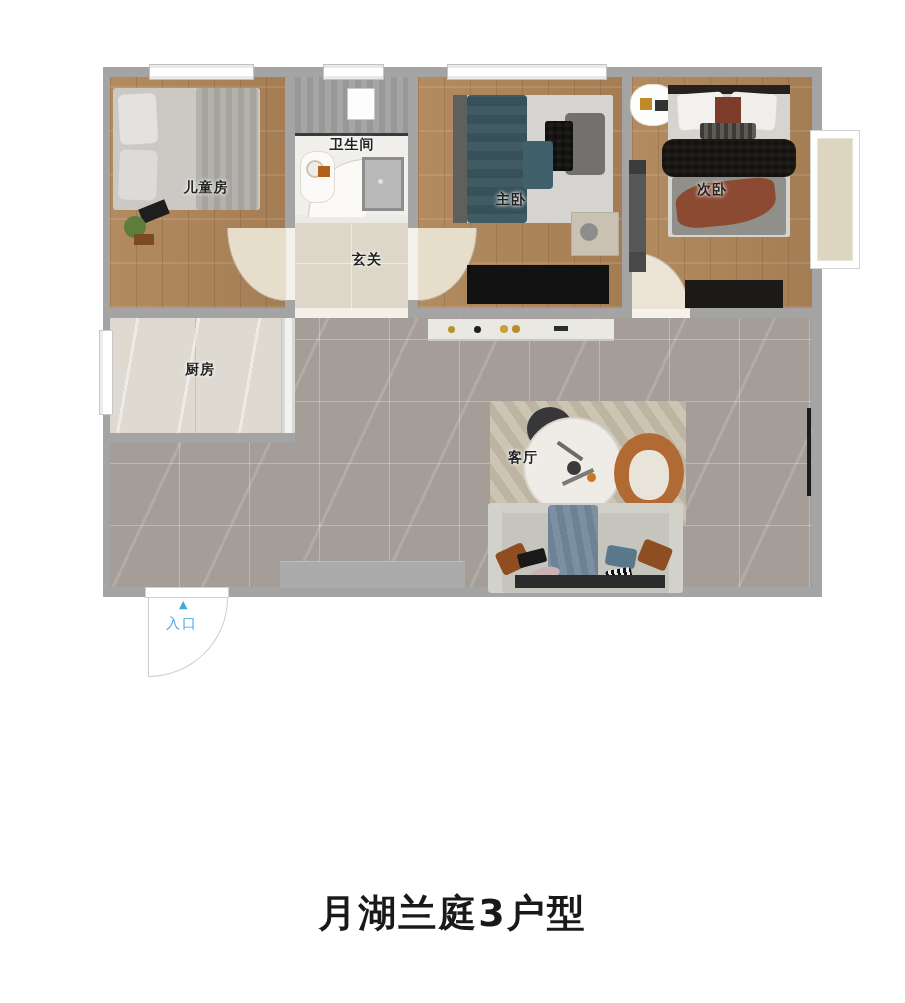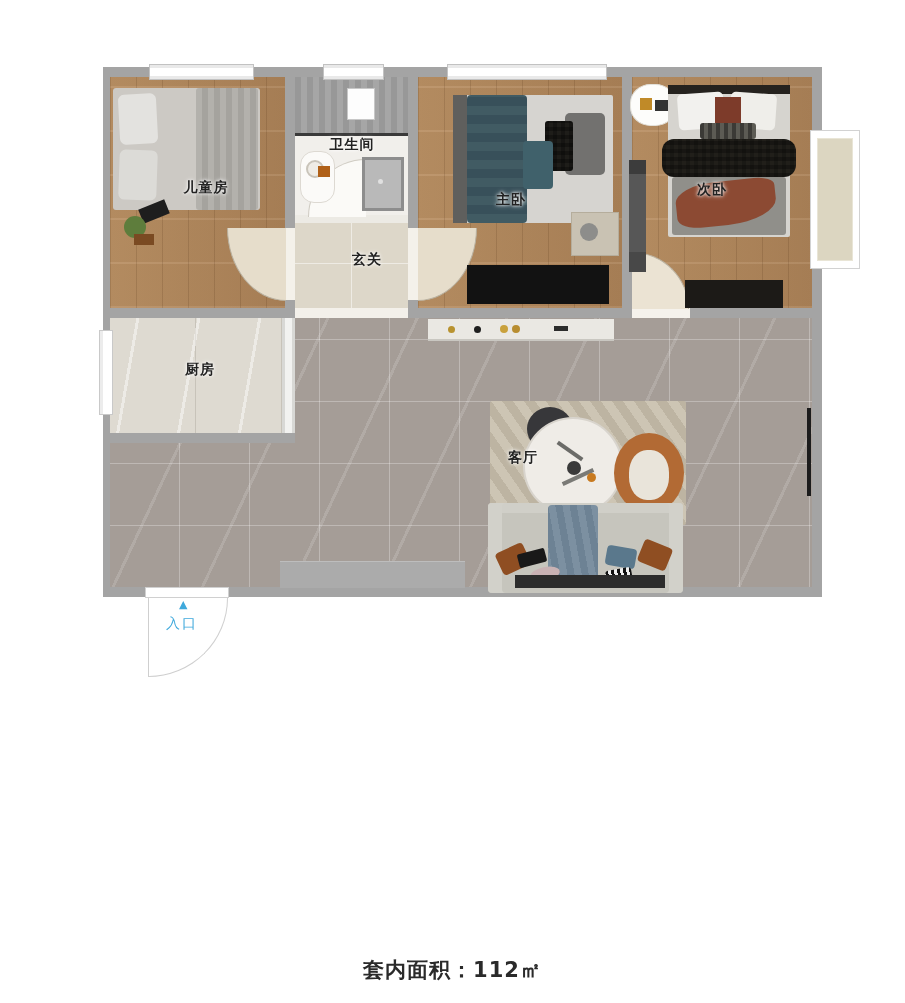--- a/index.html
+++ b/index.html
@@ -171,14 +171,14 @@
     <div class="abs rlabel" style="left:609px;top:123px;">次卧</div>
     <div class="abs rlabel" style="left:97px;top:303px;">厨房</div>
     <div class="abs rlabel" style="left:394px;top:391px;margin-left:26px;">客厅</div>
 
     <div class="abs" style="left:42px;top:520px;width:84px;height:11px;background:#fff;border:1px solid #d0d0d0;box-sizing:border-box;"></div>
     <div class="abs" style="left:45px;top:531px;width:78px;height:78px;background:#fff;border-radius:0 0 100% 0;border:1px solid #cfcfcf;border-top:none;"></div>
     <div class="abs blue" style="left:76px;top:531px;font-size:11px;">▲</div>
     <div class="abs blue" style="left:63px;top:548px;font-size:14px;font-weight:normal;letter-spacing:2px;">入口</div>
   </div>
 
-  <div id="subtitle">套内面积：112㎡</div>
+  <div id="title">月湖兰庭3户型</div>
 </div>
 
 </body></html>

